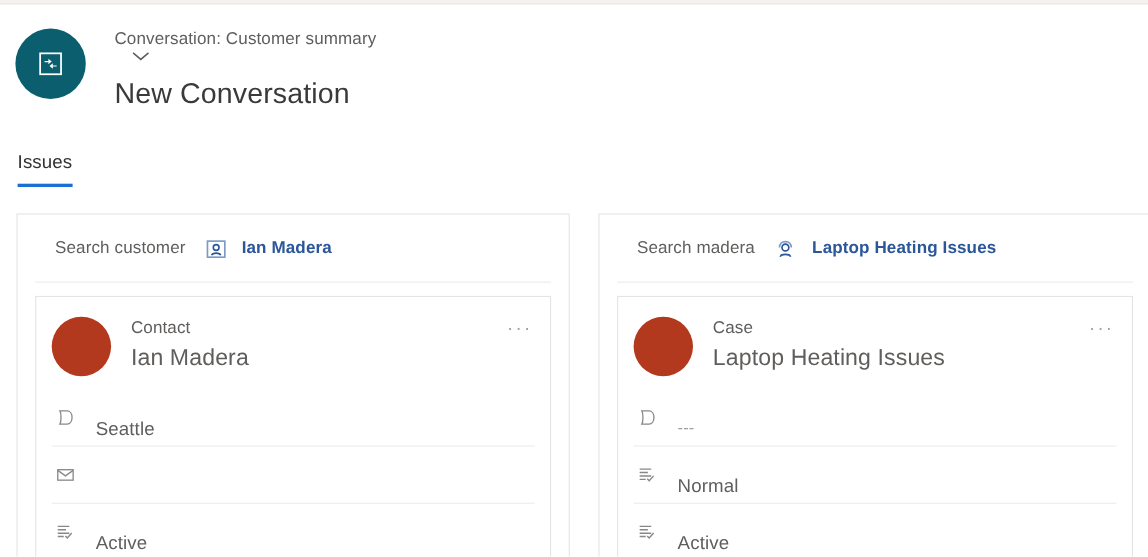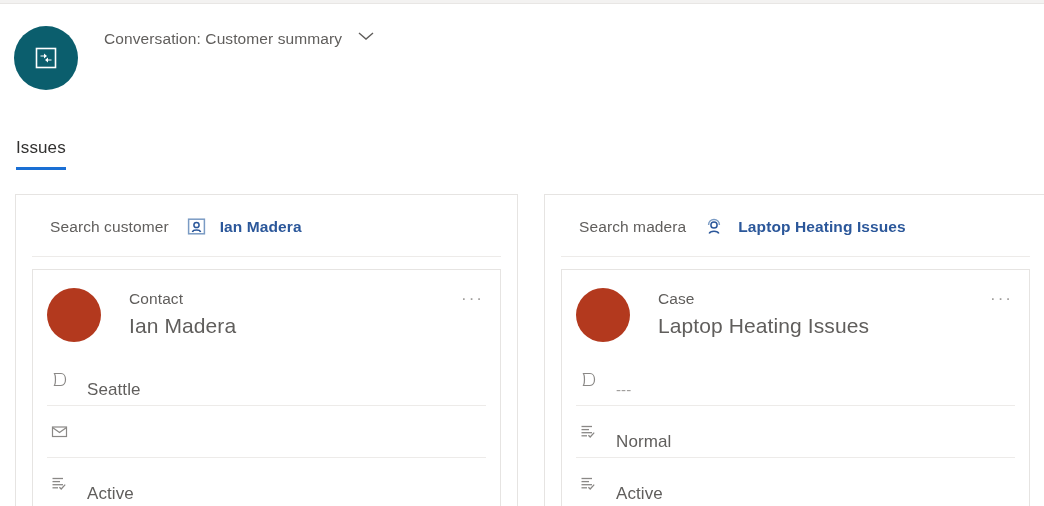--- a/index.html
+++ b/index.html
@@ -44,21 +44,22 @@
     flex: none;
     margin-top: 6px;
   }
   .header-avatar svg { display: block; }
   .header-text {
     margin-left: 26px;
     padding-top: 8px;
   }
   .header-subtitle-row {
     display: flex;
-    align-items: flex-end;
+    align-items: flex-start;
+    flex-direction: column;
   }
   .header-subtitle {
     font-size: 15.5px;
     color: #605e5c;
     letter-spacing: 0.1px;
     line-height: 1;
   }
   .chevron-down {
     margin-left: 14px;
     display: block;
@@ -101,21 +102,20 @@
   .outer-card {
     width: 503px;
     background: #ffffff;
     border: 1px solid #e6e4e2;
     box-sizing: border-box;
     height: 330px;
     overflow: hidden;
   }
   .search-row {
     display: flex;
-    align-items: center;
     padding: 22px 0 20px 18px;
     border-bottom: 1px solid #edebe9;
     margin: 0 16px;
   }
   .search-label {
     font-size: 15.5px;
     color: #605e5c;
     letter-spacing: 0.1px;
   }
   .search-icon-wrap {
@@ -146,21 +146,21 @@
     position: relative;
   }
   .entity-avatar {
     width: 54px;
     height: 54px;
     border-radius: 50%;
     background: #b3391e;
     flex: none;
   }
   .entity-labels {
-    margin-left: 28px;
+    margin-left: 18px;
     padding-top: 2px;
   }
   .entity-type {
     font-size: 15.5px;
     color: #605e5c;
     letter-spacing: 0.1px;
     line-height: 1.1;
   }
   .entity-name {
     margin-top: 7px;
@@ -225,20 +225,21 @@
   </div>
   <div class="header-text">
     <div class="header-subtitle-row">
       <span class="header-subtitle">Conversation: Customer summary</span>
       <span class="chevron-down">
         <svg width="20" height="12" viewBox="0 0 20 12" aria-hidden="true">
           <path d="M3 3 L10 9 L17 3" fill="none" stroke="#605e5c" stroke-width="1.4"></path>
         </svg>
       </span>
     </div>
+    <div class="header-title">New Conversation</div>
   </div>
 </div>
 
 <div class="tabs">
   <div class="tab active">Issues</div>
 </div>
 
 <div class="cards">
 
   <div class="outer-card">

